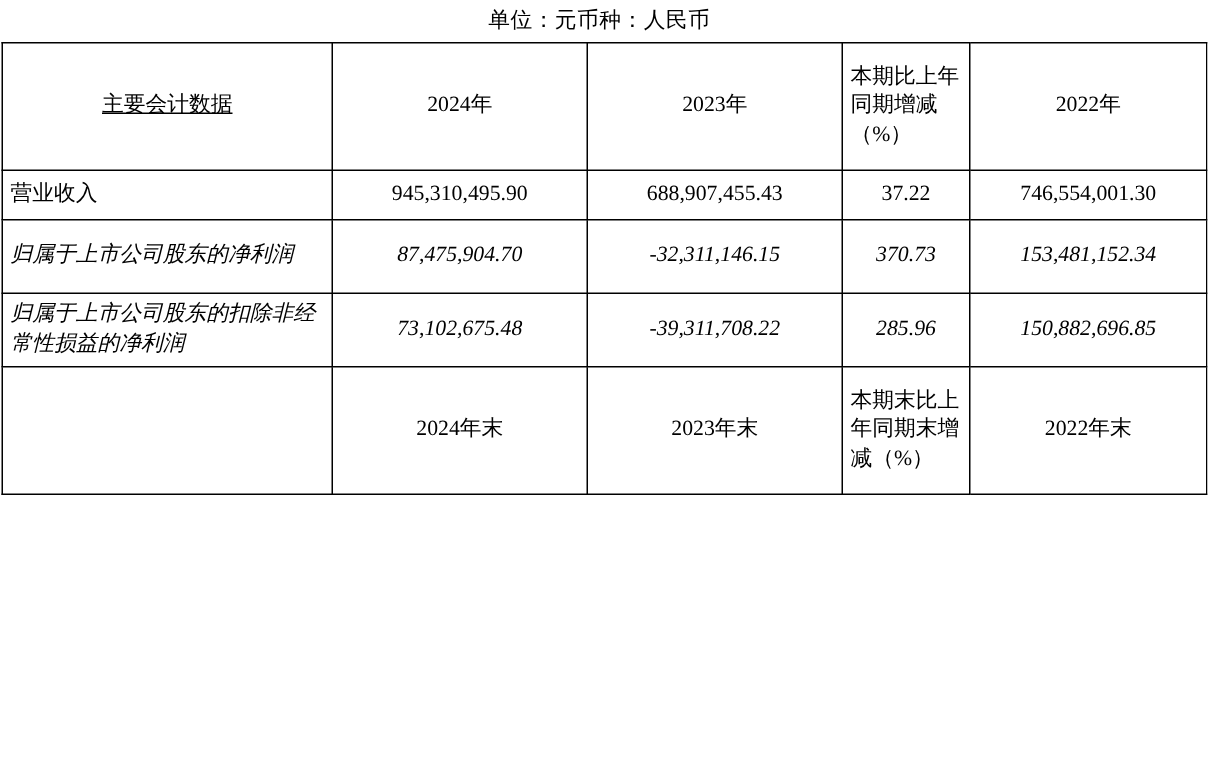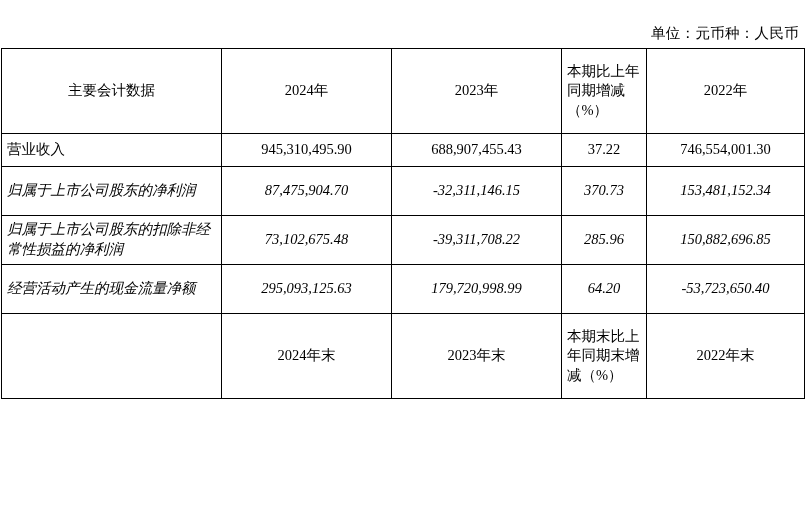--- a/index.html
+++ b/index.html
@@ -14,25 +14,24 @@
     color: #000000;
     overflow: hidden;
   }
   .page {
     position: relative;
     width: 805px;
     height: 517px;
     box-sizing: border-box;
   }
   .unit-line {
-    text-align: right;
+    text-align: center;
     font-size: 14.5px;
     padding: 4px 6px 5px 0;
     letter-spacing: 0.3px;
-    margin-top: 20px;
   }
   table.fin {
     border-collapse: collapse;
     width: 803px;
     margin: 0 1px;
     table-layout: fixed;
   }
   table.fin td {
     border: 1px solid #000000;
     font-size: 14.5px;
@@ -55,20 +54,21 @@
   .num {
     text-align: center;
     white-space: nowrap;
   }
   .hdr {
     text-align: center;
     font-size: 14.5px;
   }
   .hdr-tall {
     height: 78px;
+    text-decoration: underline;
   }
   .hdr-narrow {
     text-align: left;
     line-height: 1.3;
   }
   .row-tall td { height: 42px; font-style: italic; }
   .row-short td { height: 26px; margin-top: 23px; }
 </style>
 </head>
 <body>
@@ -111,27 +111,20 @@
       </tr>
 
       <tr class="row-tall">
         <td class="label">归属于上市公司股东的扣除非经常性损益的净利润</td>
         <td class="num">73,102,675.48</td>
         <td class="num">-39,311,708.22</td>
         <td class="num">285.96</td>
         <td class="num">150,882,696.85</td>
       </tr>
 
-      <tr class="row-tall">
-        <td class="label">经营活动产生的现金流量净额</td>
-        <td class="num">295,093,125.63</td>
-        <td class="num">179,720,998.99</td>
-        <td class="num">64.20</td>
-        <td class="num">-53,723,650.40</td>
-      </tr>
 
       <tr>
         <td class="hdr hdr-tall"></td>
         <td class="hdr">2024年末</td>
         <td class="hdr">2023年末</td>
         <td class="hdr hdr-narrow">本期末比上年同期末增减（%）</td>
         <td class="hdr">2022年末</td>
       </tr>
 
 

